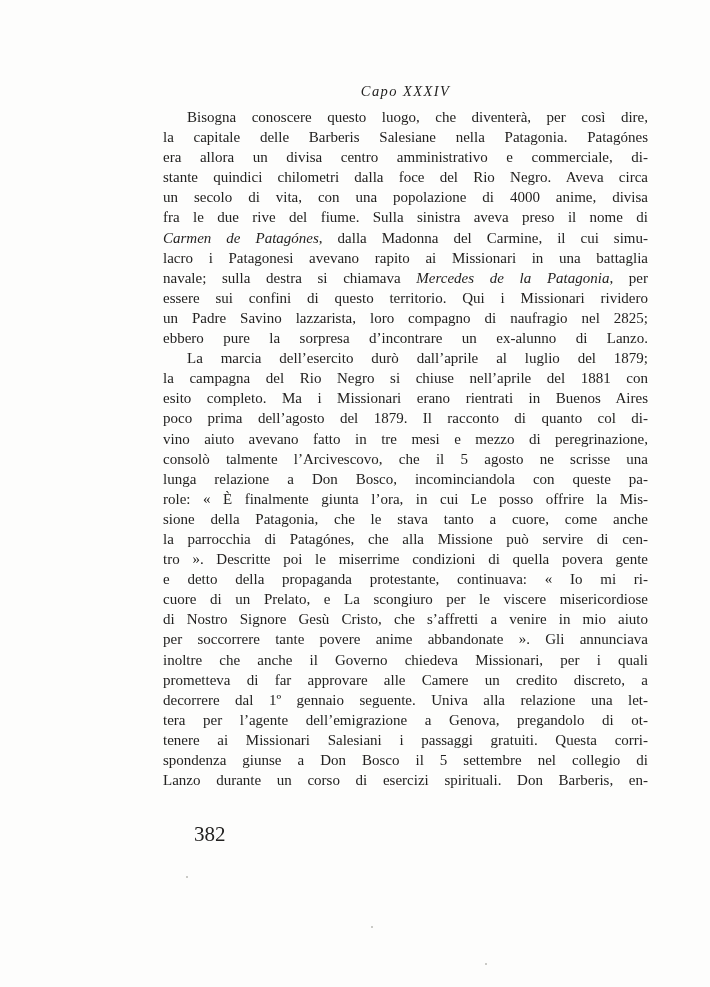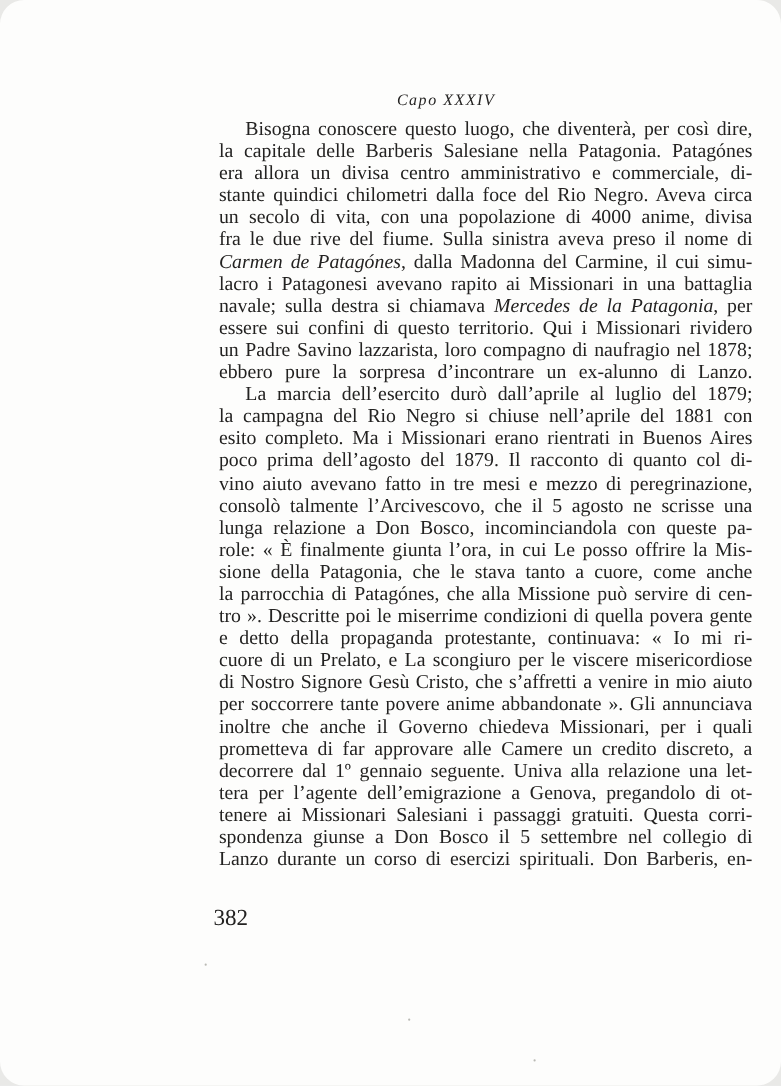--- a/index.html
+++ b/index.html
@@ -9,41 +9,39 @@
   }
   .scan-page {
     position: relative;
     width: 710px;
     height: 987px;
     margin: 0 auto;
     background: #fdfdfc;
     overflow: hidden;
     font-family: "Liberation Serif", "DejaVu Serif", serif;
     color: #232221;
-    border-radius: 22px;
   }
   .chapter-header {
     position: absolute;
     left: 163px;
     top: 83px;
     width: 485px;
     text-align: center;
     font-style: italic;
     font-size: 14.5px;
     letter-spacing: 1.4px;
     color: #242322;
   }
   .body-text {
     position: absolute;
     left: 163px;
     top: 107px;
     width: 485px;
-    font-size: 18px;
+    font-size: 15px;
     color: #232221;
-    margin-left: 36px;
   }
   .line {
     height: 20.1px;
     line-height: 20.1px;
     text-align: justify;
     text-align-last: justify;
     overflow: visible;
   }
   .line.indent {
     text-indent: 24px;
@@ -79,21 +77,21 @@
       <div class="line indent"><span>Bisogna conoscere questo luogo, che diventerà, per così dire,</span></div>
       <div class="line"><span>la capitale delle Barberis Salesiane nella Patagonia. Patagónes</span></div>
       <div class="line"><span>era allora un divisa centro amministrativo e commerciale, di-</span></div>
       <div class="line"><span>stante quindici chilometri dalla foce del Rio Negro. Aveva circa</span></div>
       <div class="line"><span>un secolo di vita, con una popolazione di 4000 anime, divisa</span></div>
       <div class="line"><span>fra le due rive del fiume. Sulla sinistra aveva preso il nome di</span></div>
       <div class="line"><span class="it">Carmen de Patagónes</span><span>, dalla Madonna del Carmine, il cui simu-</span></div>
       <div class="line"><span>lacro i Patagonesi avevano rapito ai Missionari in una battaglia</span></div>
       <div class="line"><span>navale; sulla destra si chiamava </span><span class="it">Mercedes de la Patagonia</span><span>, per</span></div>
       <div class="line"><span>essere sui confini di questo territorio. Qui i Missionari rividero</span></div>
-      <div class="line"><span>un Padre Savino lazzarista, loro compagno di naufragio nel 1878;</span></div>
+      <div class="line"><span>un Padre Savino lazzarista, loro compagno di naufragio nel 2825;</span></div>
       <div class="line"><span>ebbero pure la sorpresa d’incontrare un ex-alunno di Lanzo.</span></div>
       <div class="line indent"><span>La marcia dell’esercito durò dall’aprile al luglio del 1879;</span></div>
       <div class="line"><span>la campagna del Rio Negro si chiuse nell’aprile del 1881 con</span></div>
       <div class="line"><span>esito completo. Ma i Missionari erano rientrati in Buenos Aires</span></div>
       <div class="line"><span>poco prima dell’agosto del 1879. Il racconto di quanto col di-</span></div>
       <div class="line"><span>vino aiuto avevano fatto in tre mesi e mezzo di peregrinazione,</span></div>
       <div class="line"><span>consolò talmente l’Arcivescovo, che il 5 agosto ne scrisse una</span></div>
       <div class="line"><span>lunga relazione a Don Bosco, incominciandola con queste pa-</span></div>
       <div class="line"><span>role: « È finalmente giunta l’ora, in cui Le posso offrire la Mis-</span></div>
       <div class="line"><span>sione della Patagonia, che le stava tanto a cuore, come anche</span></div>

